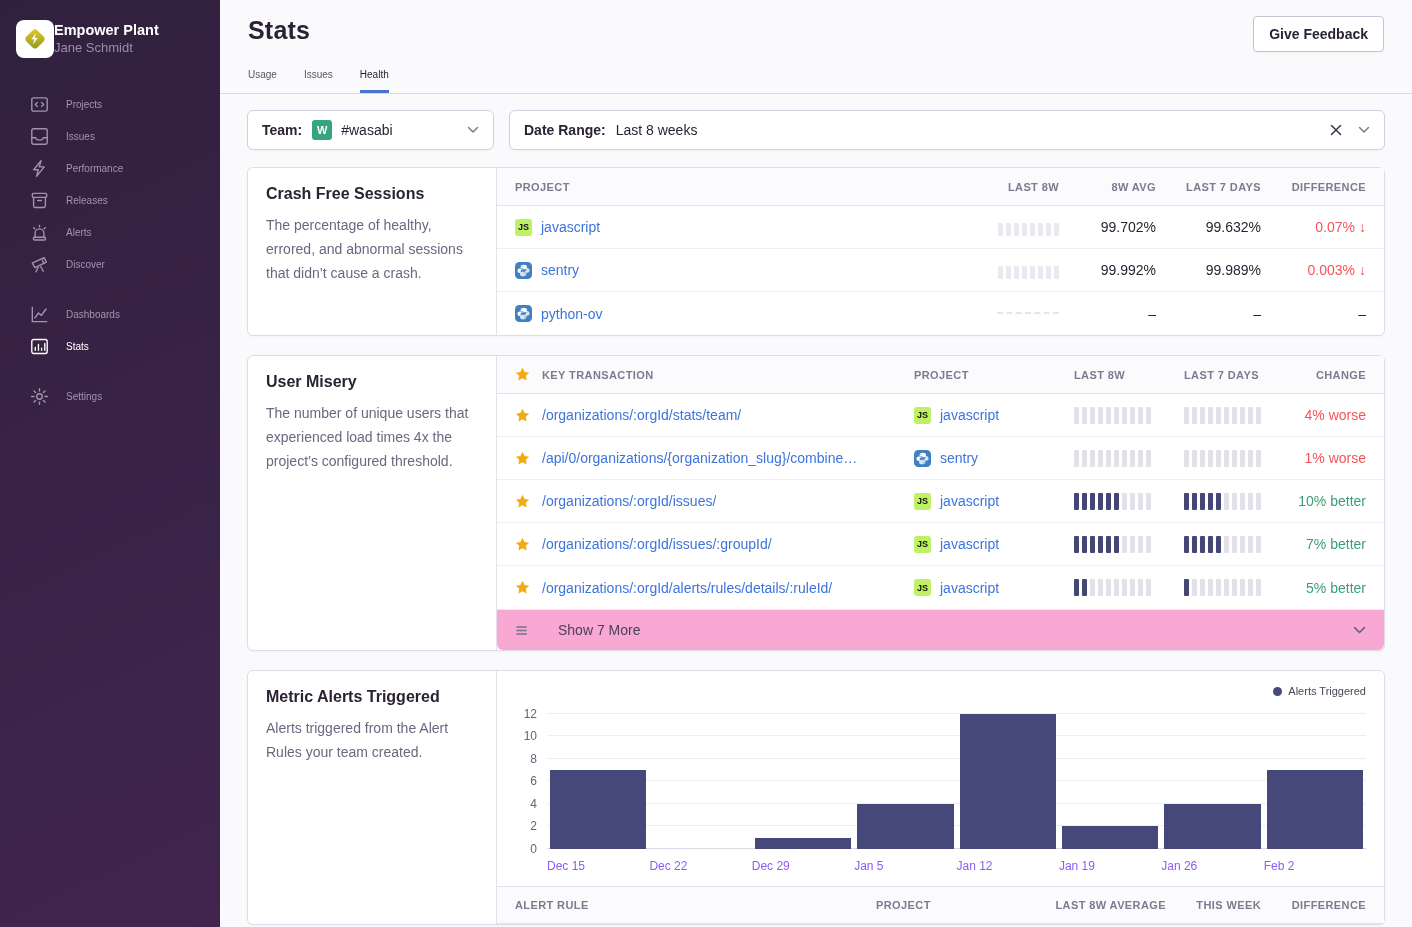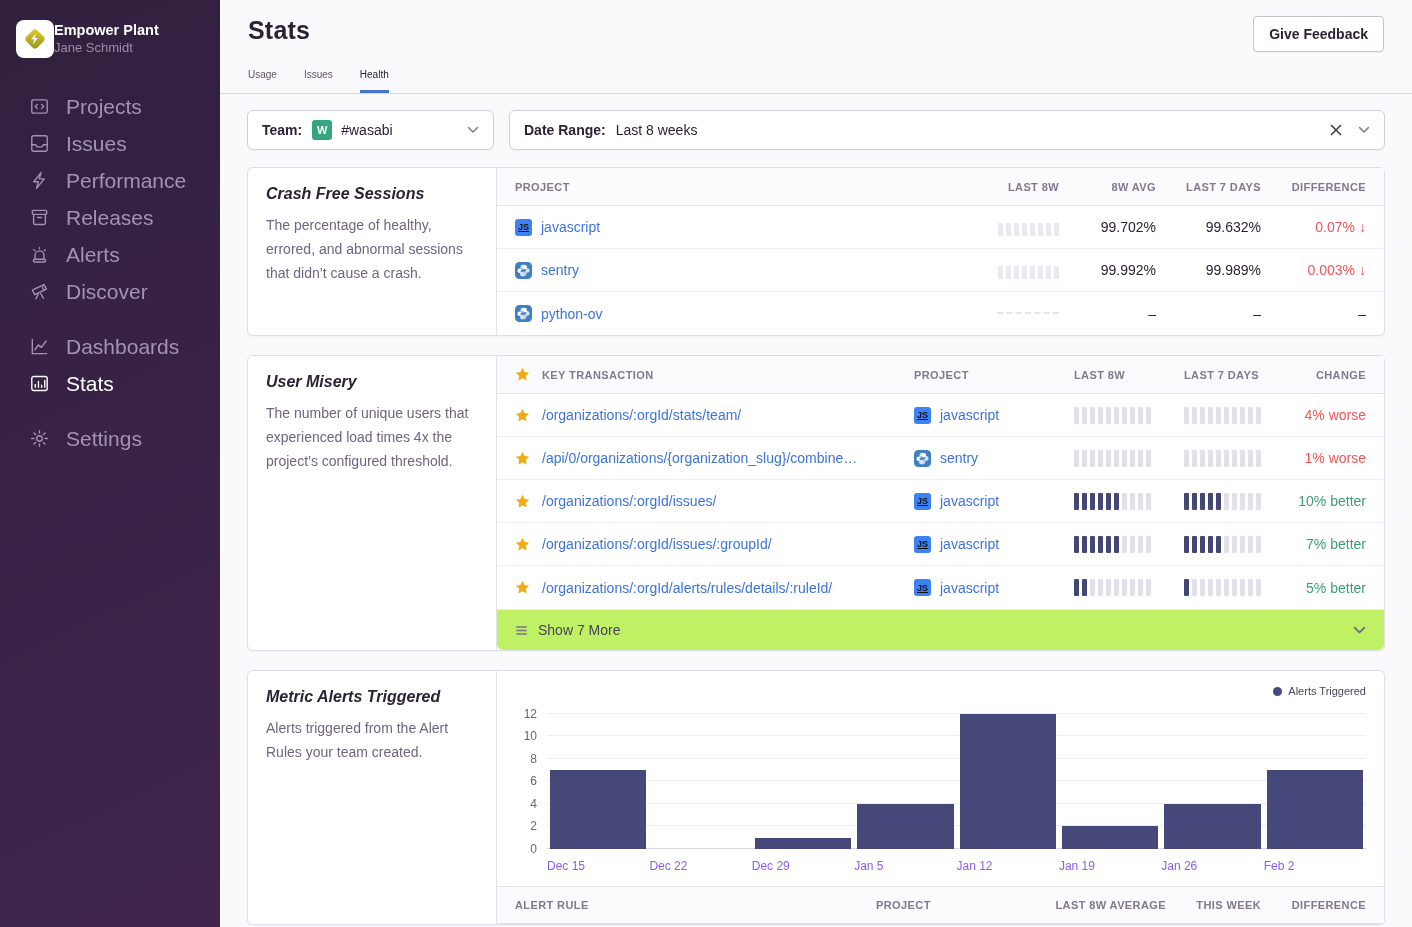--- a/index.html
+++ b/index.html
@@ -11,21 +11,21 @@
     background:linear-gradient(155deg,#31203e 0%,#3a2348 60%,#41254e 100%);
     display:flex; flex-direction:column; }
   .org { display:flex; align-items:center; padding:0 16px; }
   .logo { width:38px; height:38px; background:#fff; border-radius:8px; flex:none;
     display:flex; align-items:center; justify-content:center; }
   .org-name { color:#fff; font-weight:700; font-size:14.5px; line-height:1.3; }
   .user-name { color:#9b8caa; font-size:13px; line-height:1.3; }
   .nav { margin-top:30px; }
   .nav-group { margin-bottom:18px; }
   .nav-item { display:flex; align-items:center; gap:17px; padding:6.5px 30px;
-    font-size:21px; color:#a294b0; cursor:pointer; }
+    font-size:10px; color:#a294b0; cursor:pointer; }
   .nav-item.active { color:#ffffff; }
   .nav-item .icon { width:19px; height:19px; display:flex; flex:none; }
   .icon svg { width:100%; height:100%; }
 
   
   .main { flex:1; display:flex; flex-direction:column; overflow:hidden; }
   .page-header { display:flex; justify-content:space-between; align-items:flex-start; padding:16px 28px 0; }
   .page-title { font-size:25px; font-weight:700; color:#2b2233; letter-spacing:.2px; }
   .feedback-btn { background:#fff; border:1px solid #c8c1d1; border-radius:4px; padding:9px 15px;
     font-size:14px; font-weight:700; color:#2b2233; cursor:pointer; box-shadow:0 1px 1px rgba(0,0,0,.04); }
@@ -47,60 +47,60 @@
     font-size:11px; font-weight:700; display:flex; align-items:center; justify-content:center; margin-right:9px; }
   .chev { margin-left:auto; color:#867c92; display:flex; width:12px; }
   .date-actions { margin-left:auto; display:flex; align-items:center; gap:16px; }
   .x-ic { color:#3c3548; width:12px; display:flex; cursor:pointer; }
   .chev2 { color:#867c92; width:12px; display:flex; cursor:pointer; }
 
   
   .panel { background:#fff; border:1px solid #e0dbe8; border-radius:6px; margin-bottom:19px;
     display:grid; grid-template-columns:249px 1fr; box-shadow:0 1px 2px rgba(0,0,0,.03); }
   .panel-desc { border-right:1px solid #e4e0ea; padding:17px 18px; }
-  .panel-desc h3 { font-size:16px; font-weight:700; color:#2b2233; margin-bottom:10px;font-style:italic; }
+  .panel-desc h3 { font-size:16px; font-weight:700; color:#2b2233; margin-bottom:10px; }
   .panel-desc p { font-size:14px; color:#6f6580; line-height:1.72; }
   .panel-right { min-width:0; }
 
   .cf-grid { display:grid; grid-template-columns:1fr 120px 97px 105px 105px; align-items:center; padding:0 18px; }
   .um-grid { display:grid; grid-template-columns:1fr 160px 110px 110px 72px; align-items:center; padding:0 18px; }
   .ar-grid { display:grid; grid-template-columns:1fr 155px 135px 95px 105px; align-items:center; padding:0 18px; }
 
   .t-head { background:#fbfafc; border-bottom:1px solid #e6e2ec; height:38px;
     font-size:11px; font-weight:700; color:#82788f; letter-spacing:.4px; }
   .t-head .hc { display:flex; align-items:center; gap:12px; }
   .t-row { height:43px; font-size:14px; border-bottom:1px solid #f1eef5; }
   .t-row:last-child { border-bottom:none; }
   .cr { text-align:right; }
   .flexr { display:flex; align-items:center; justify-content:flex-end; }
   .flexl { display:flex; align-items:center; }
 
   .plat { width:17px; height:17px; border-radius:3px; display:flex; align-items:center;
     justify-content:center; margin-right:9px; flex:none; }
-  .plat.js { background:#3b82f6; color:#14120b; font-size:9px; font-weight:800;text-decoration:underline; }
+  .plat.js { background:#bef264; color:#14120b; font-size:9px; font-weight:800; }
   .plat.py svg { width:17px; height:17px; border-radius:3px; display:block; }
   .link { color:#3d74db; cursor:pointer; text-decoration:none; }
 
   .spark { display:inline-flex; align-items:flex-end; gap:3px; height:17px; }
   .spark .b { width:5px; height:17px; border-radius:1px; background:#e4e0ea; }
   .spark .b.d { background:#444674; }
   .spark.cf .b { height:13px; background:#ebe8f0; }
   .dash { width:62px; border-bottom:2px dashed #e7e4ee; margin-bottom:2px; }
 
   .neg { color:#f55459; }
   .pos { color:#3c9e73; }
   .arrow { margin-left:4px; }
 
   .star { width:15px; height:15px; display:flex; flex:none; }
   .star svg { width:100%; height:100%; }
   .txn-cell { gap:12px; min-width:0; }
   .txn-cell .link { white-space:nowrap; overflow:hidden; text-overflow:ellipsis; }
 
-  .show-more { display:flex; align-items:center; gap:8px; height:41px; padding:0 18px;
-    background:#bef264; border-top:1px solid #eeebf2; font-size:14px; color:#49415a;
+  .show-more { display:flex; align-items:center; gap:28px; height:41px; padding:0 18px;
+    background:#f9a8d4; border-top:1px solid #eeebf2; font-size:14px; color:#49415a;
     border-radius:0 0 6px 6px; cursor:pointer; }
   .show-more .li { width:15px; height:15px; color:#7a7285; display:flex; }
   .show-more .chev3 { margin-left:auto; color:#6f6579; width:13px; display:flex; }
 
   
   .chart-wrap { padding:12px 18px 0; position:relative; }
   .legend { position:absolute; top:14px; right:18px; display:flex; align-items:center; gap:6px;
     font-size:11px; color:#4a4458; cursor:pointer; }
   .legend-dot { width:9px; height:9px; border-radius:50%; background:#46487a; }
   .chart-body { display:flex; margin-top:16px; }

